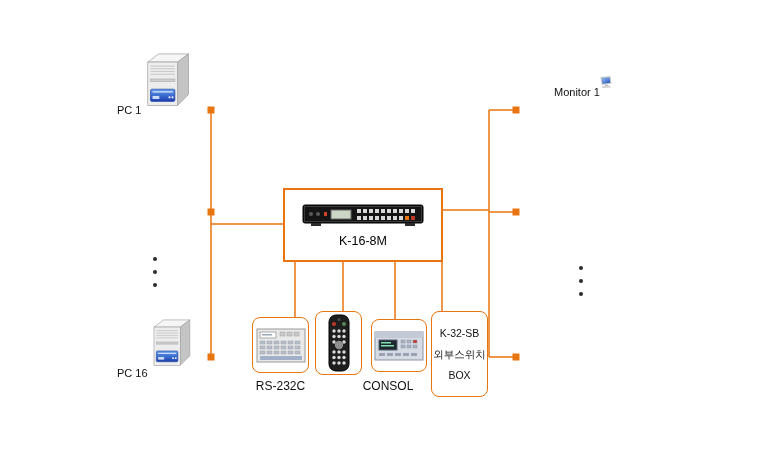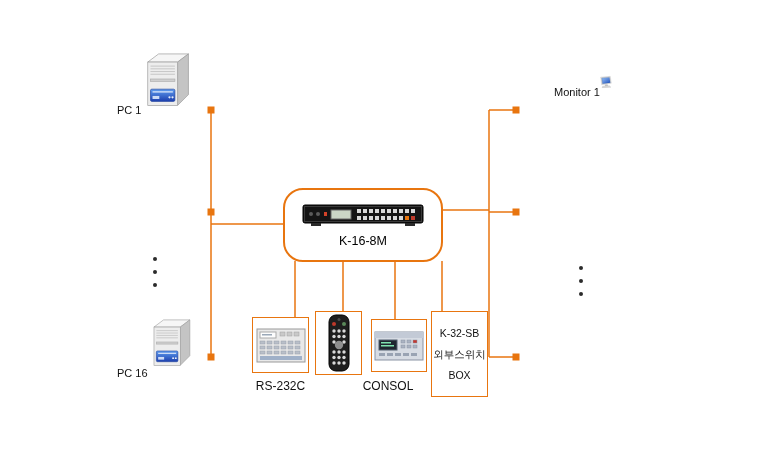--- a/index.html
+++ b/index.html
@@ -14,28 +14,28 @@
 
   .node{position:absolute;display:flex;flex-direction:row;align-items:flex-end;}
   .node-label{font-size:11px;color:#111;white-space:nowrap;margin-bottom:4px;}
   .m-label{margin-bottom:12px;}
 
   .vdots{position:absolute;display:flex;flex-direction:column;align-items:center;gap:9px;}
   .vdots .dot{width:4px;height:4px;border-radius:50%;background:#2b2b2b;}
 
   .hub{
     position:absolute;left:283px;top:188px;width:160px;height:74px;box-sizing:border-box;
-    border:2px solid var(--wire);border-radius:20px;background:#fff;
+    border:2px solid var(--wire);border-radius:0;background:#fff;
     display:flex;flex-direction:column;align-items:center;justify-content:center;gap:5px;
   }
   .hub-label{font-size:12.5px;color:#000;}
 
   .pbox{
     position:absolute;box-sizing:border-box;background:#fff;
-    border:1.5px solid var(--wire);border-radius:0;
+    border:1.5px solid var(--wire);border-radius:8px;
     display:flex;align-items:center;justify-content:center;
   }
   .pbox.switchbox{flex-direction:column;gap:9px;font-size:10.5px;text-align:center;}
   .pbox.switchbox .sb-line{line-height:12px;white-space:nowrap;}
 
   .under-label{
     position:absolute;font-size:12px;color:#111;text-align:center;line-height:13px;white-space:nowrap;
   }
 </style>
 </head>

